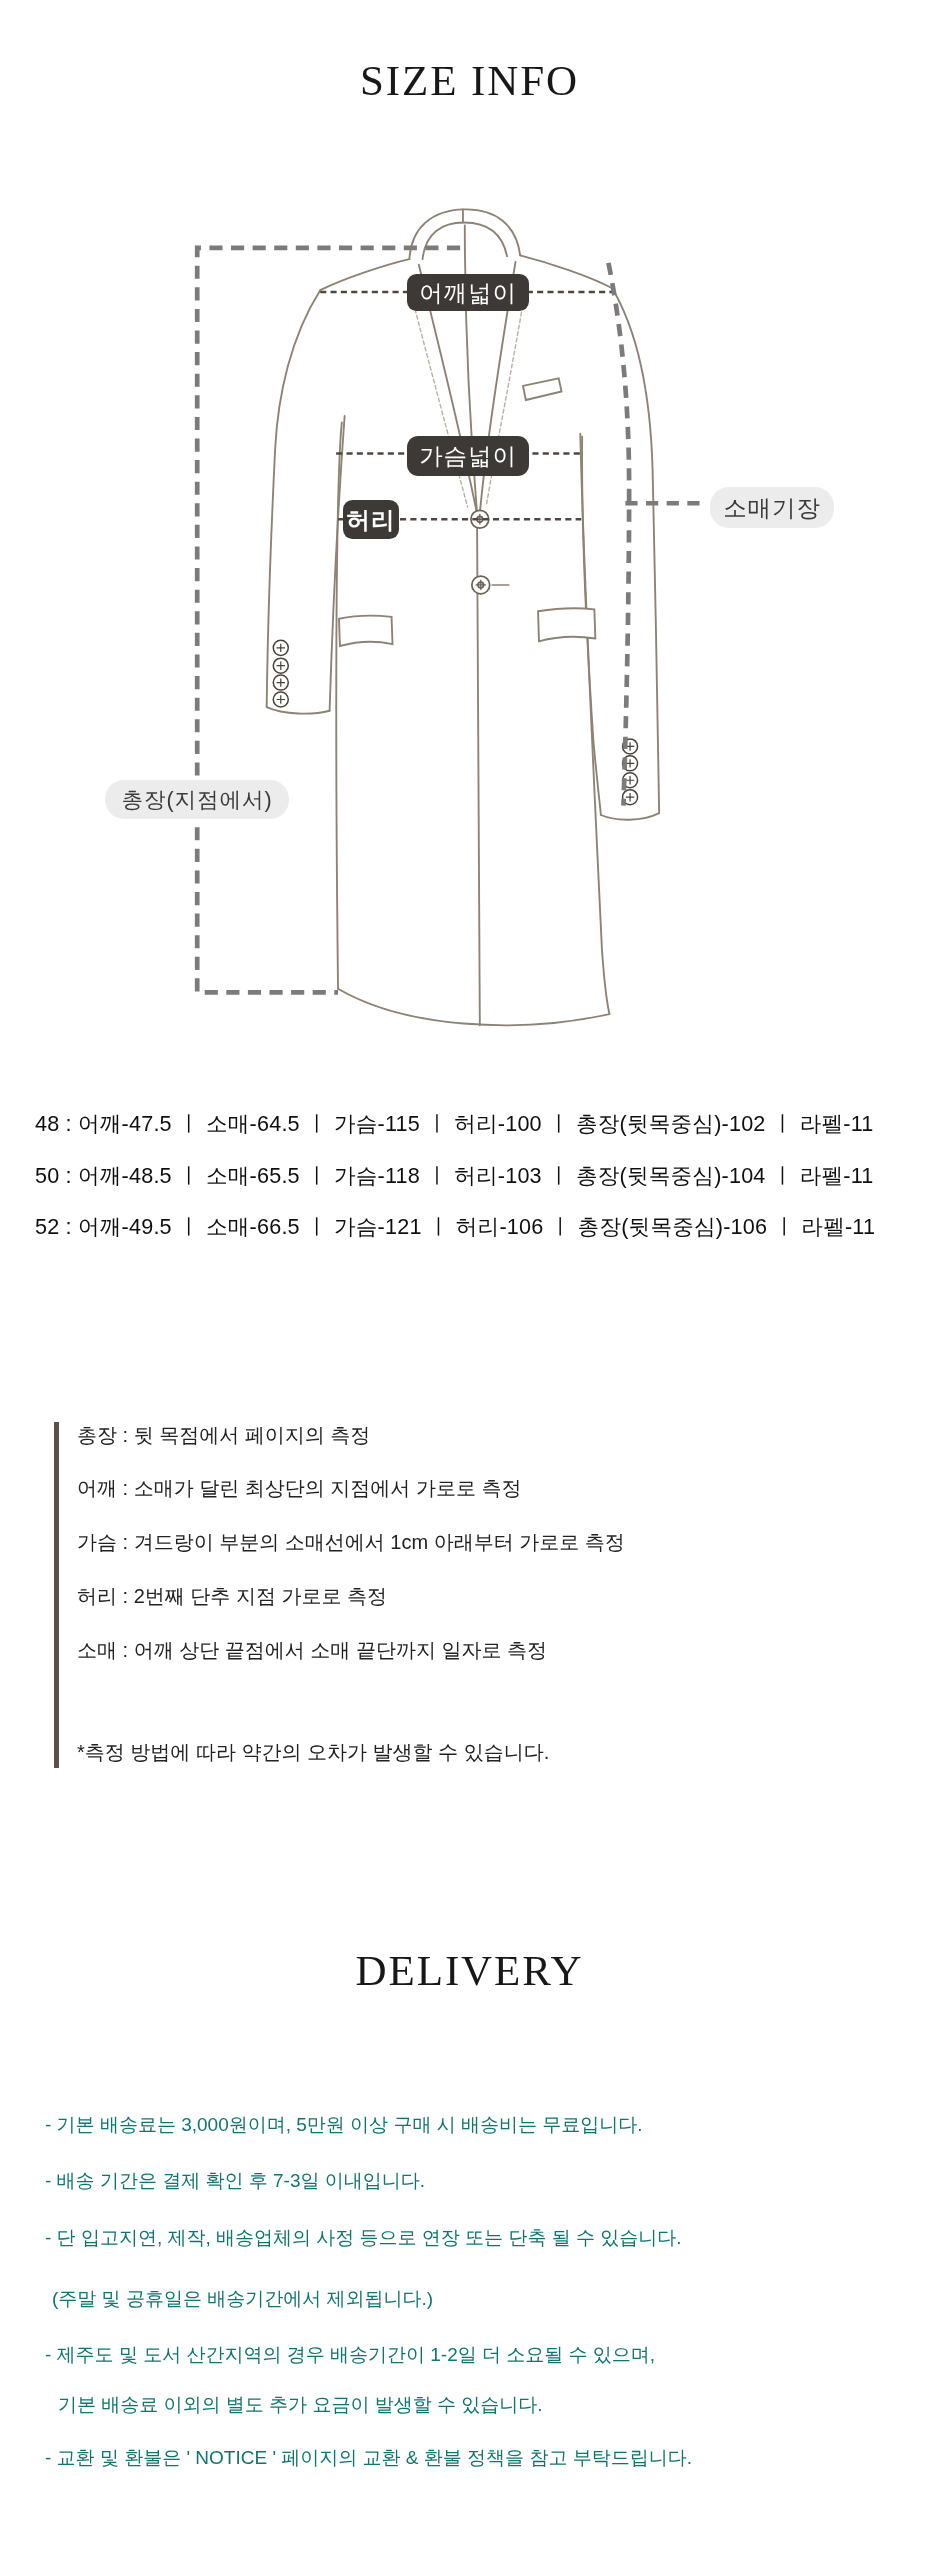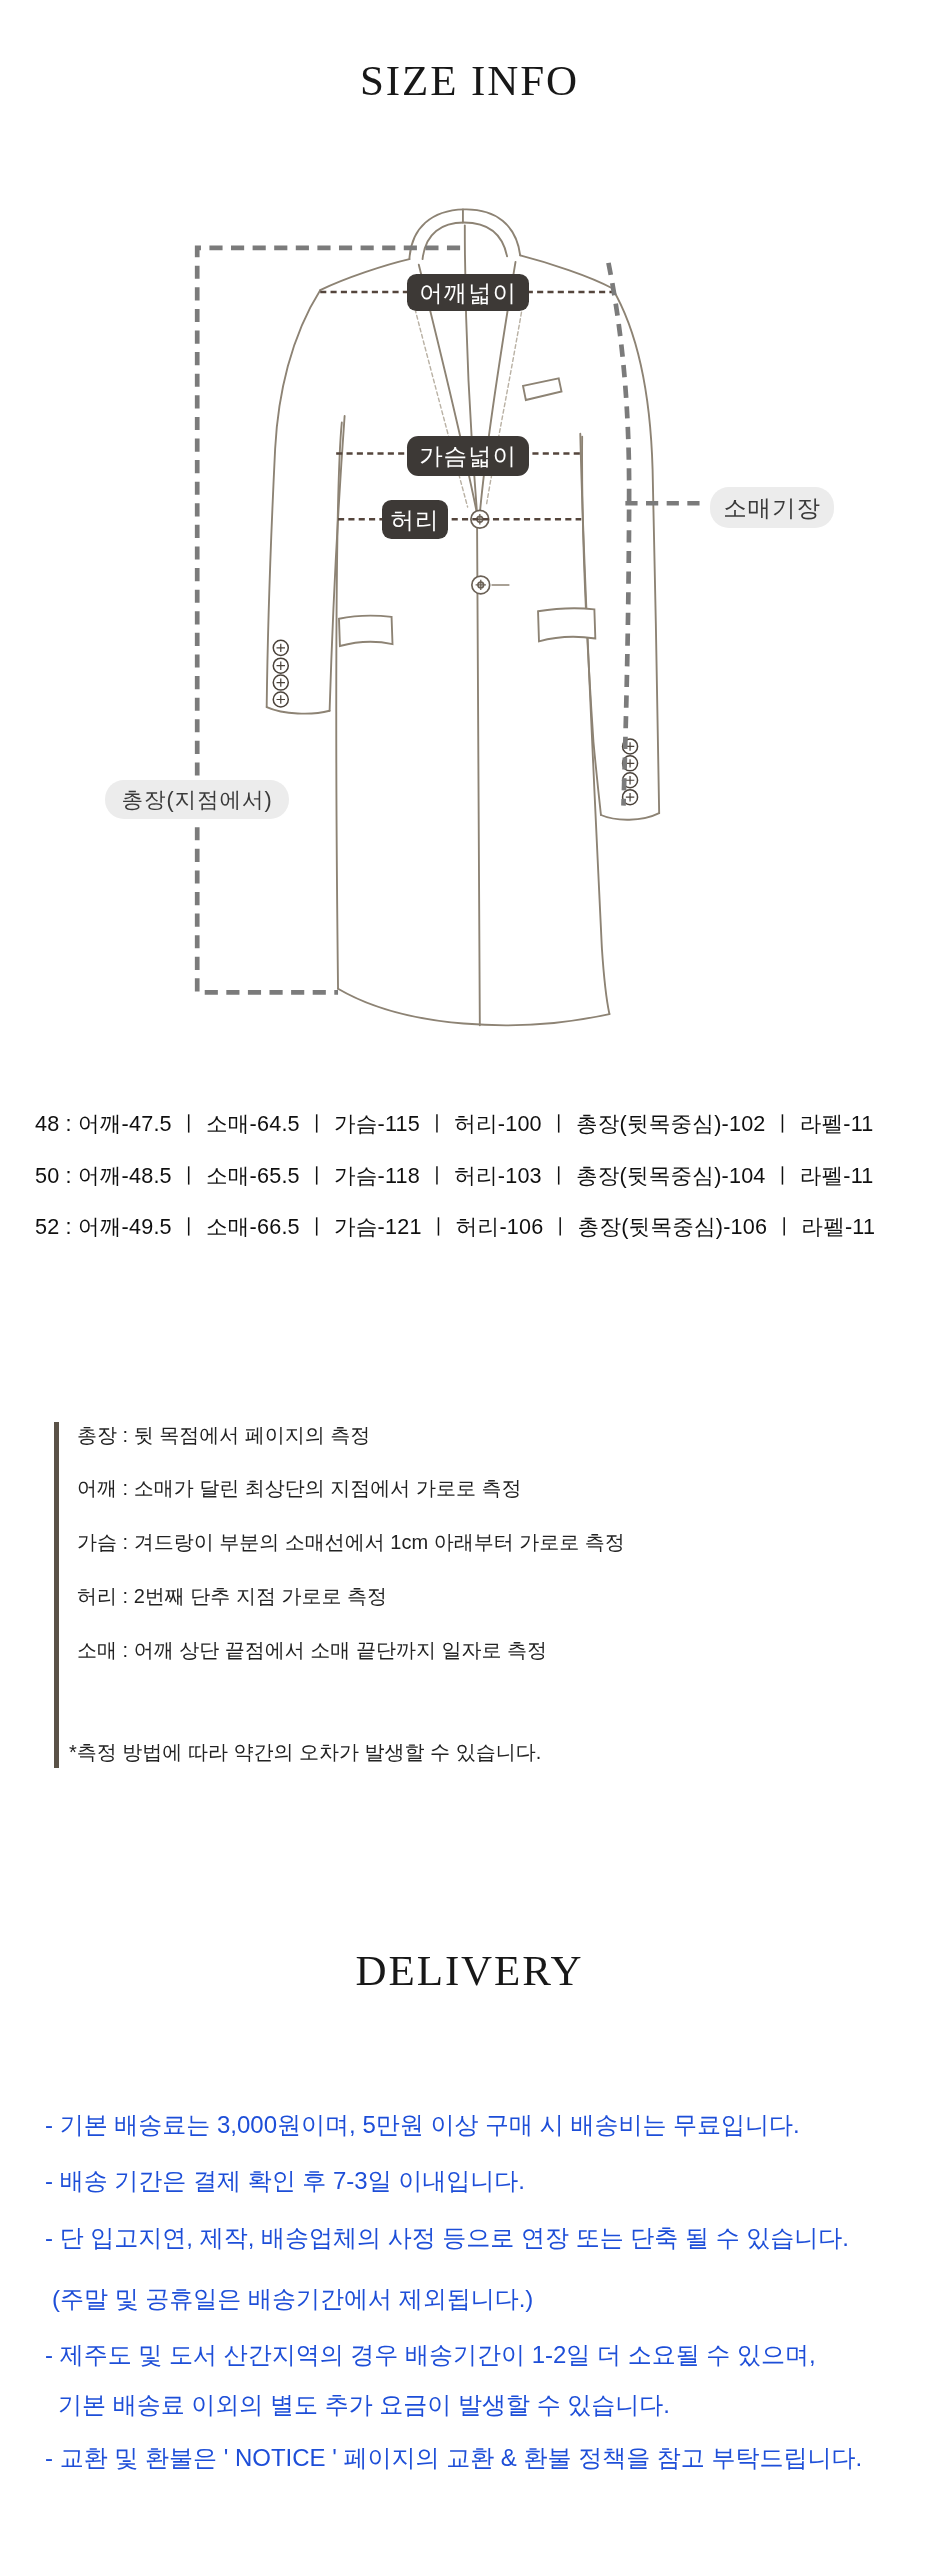--- a/index.html
+++ b/index.html
@@ -16,21 +16,21 @@
   svg{position:absolute;left:0;top:0;}
   .badge{
     position:absolute;display:flex;align-items:center;justify-content:center;
     font-size:23.5px;letter-spacing:0.9px;
   }
   .badge-dark{background:#3d3936;color:#ffffff;border-radius:9.4px;}
   .badge-light{background:#ececec;color:#3a3a3a;border-radius:19px;}
   .size-row{font-size:21.6px;color:#0f0f0f;letter-spacing:0.2px;line-height:24.4px;text-align:center;}
   .note-line{font-size:20px;color:#222222;line-height:23.5px;}
   .note-bar{position:absolute;left:54px;top:1422px;width:4.7px;height:346px;background:#5a5248;}
-  .delivery-line{font-size:24px;color:#1d4ed8;line-height:23.5px;text-align:right;}
+  .delivery-line{font-size:19px;color:#0f766e;line-height:23.5px;text-align:right;}
 </style>
 </head>
 <body>
 
 <div class="page">
 
   <div class="abs serif-title" style="top:56px;left:0;">SIZE INFO</div>
 
   <svg width="939" height="1061" viewBox="0 0 1000 1130">
 
@@ -107,35 +107,35 @@
       <path d="M341,311 L652,311" stroke="#54453c" stroke-width="2.5" stroke-dasharray="6.5 4.5"></path>
       <path d="M358,483 L620,483" stroke="#54453c" stroke-width="2.5" stroke-dasharray="6.5 4.5"></path>
       <path d="M360,553 L619,553" stroke="#54453c" stroke-width="2.5" stroke-dasharray="6.5 4.5"></path>
       <path d="M648,280 C664,360 670,440 670,520 C670,640 667,760 664,858" stroke="#7b7b7b" stroke-width="5" stroke-dasharray="13 9"></path>
       <path d="M666,536 L752,536" stroke="#7b7b7b" stroke-width="5" stroke-dasharray="13 9"></path>
     </g>
   </svg>
 
   <div class="badge badge-dark" style="left:407px;top:274px;width:122px;height:37px;">어깨넓이</div>
   <div class="badge badge-dark" style="left:407px;top:436px;width:122px;height:40px;border-radius:11.3px;">가슴넓이</div>
-  <div class="badge badge-dark" style="left:382px;top:500px;width:66px;height:39px;">허리</div>
+  <div class="badge badge-dark" style="left:343px;top:500px;width:56px;height:39px;font-weight:bold;">허리</div>
   <div class="badge badge-light" style="left:710px;top:487px;width:124px;height:41px;">소매기장</div>
   <div class="badge badge-light" style="left:105px;top:780px;width:184px;height:39px;font-size:21.6px;">총장(지점에서)</div>
 
   <div class="abs size-row" style="left:35px;top:1112px;">48 : 어깨-47.5 ㅣ 소매-64.5 ㅣ 가슴-115 ㅣ 허리-100 ㅣ 총장(뒷목중심)-102 ㅣ 라펠-11</div>
   <div class="abs size-row" style="left:35px;top:1164px;">50 : 어깨-48.5 ㅣ 소매-65.5 ㅣ 가슴-118 ㅣ 허리-103 ㅣ 총장(뒷목중심)-104 ㅣ 라펠-11</div>
   <div class="abs size-row" style="left:35px;top:1215px;">52 : 어깨-49.5 ㅣ 소매-66.5 ㅣ 가슴-121 ㅣ 허리-106 ㅣ 총장(뒷목중심)-106 ㅣ 라펠-11</div>
 
   <div class="note-bar"></div>
   <div class="abs note-line" style="left:77px;top:1424px;">총장 : 뒷 목점에서 페이지의 측정</div>
   <div class="abs note-line" style="left:77px;top:1477px;">어깨 : 소매가 달린 최상단의 지점에서 가로로 측정</div>
   <div class="abs note-line" style="left:77px;top:1531px;">가슴 : 겨드랑이 부분의 소매선에서 1cm 아래부터 가로로 측정</div>
   <div class="abs note-line" style="left:77px;top:1585px;">허리 : 2번째 단추 지점 가로로 측정</div>
   <div class="abs note-line" style="left:77px;top:1639px;">소매 : 어깨 상단 끝점에서 소매 끝단까지 일자로 측정</div>
-  <div class="abs note-line" style="left:69px;top:1741px;">*측정 방법에 따라 약간의 오차가 발생할 수 있습니다.</div>
+  <div class="abs note-line" style="left:77px;top:1741px;">*측정 방법에 따라 약간의 오차가 발생할 수 있습니다.</div>
 
   <div class="abs serif-title" style="top:1946px;left:0;">DELIVERY</div>
 
   <div class="abs delivery-line" style="left:45px;top:2113px;">- 기본 배송료는 3,000원이며, 5만원 이상 구매 시 배송비는 무료입니다.</div>
   <div class="abs delivery-line" style="left:45px;top:2169px;">- 배송 기간은 결제 확인 후 7-3일 이내입니다.</div>
   <div class="abs delivery-line" style="left:45px;top:2226px;">- 단 입고지연, 제작, 배송업체의 사정 등으로 연장 또는 단축 될 수 있습니다.</div>
   <div class="abs delivery-line" style="left:52px;top:2287px;">(주말 및 공휴일은 배송기간에서 제외됩니다.)</div>
   <div class="abs delivery-line" style="left:45px;top:2343px;">- 제주도 및 도서 산간지역의 경우 배송기간이 1-2일 더 소요될 수 있으며,</div>
   <div class="abs delivery-line" style="left:58px;top:2393px;">기본 배송료 이외의 별도 추가 요금이 발생할 수 있습니다.</div>
   <div class="abs delivery-line" style="left:45px;top:2446px;">- 교환 및 환불은 ' NOTICE ' 페이지의 교환 &amp; 환불 정책을 참고 부탁드립니다.</div>

